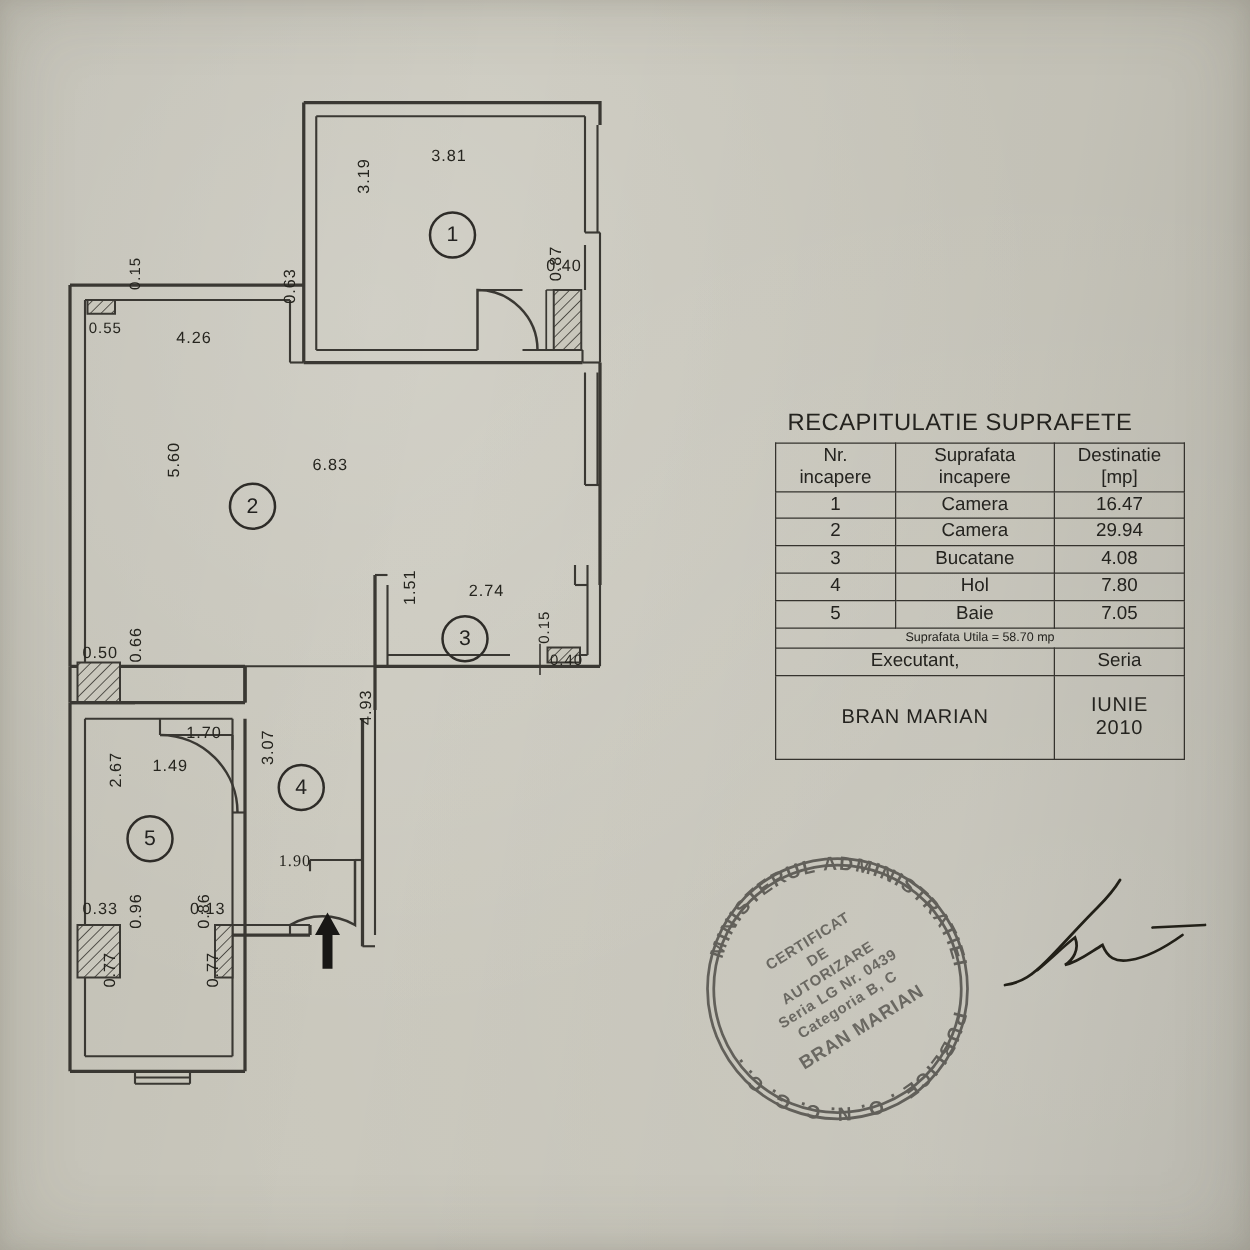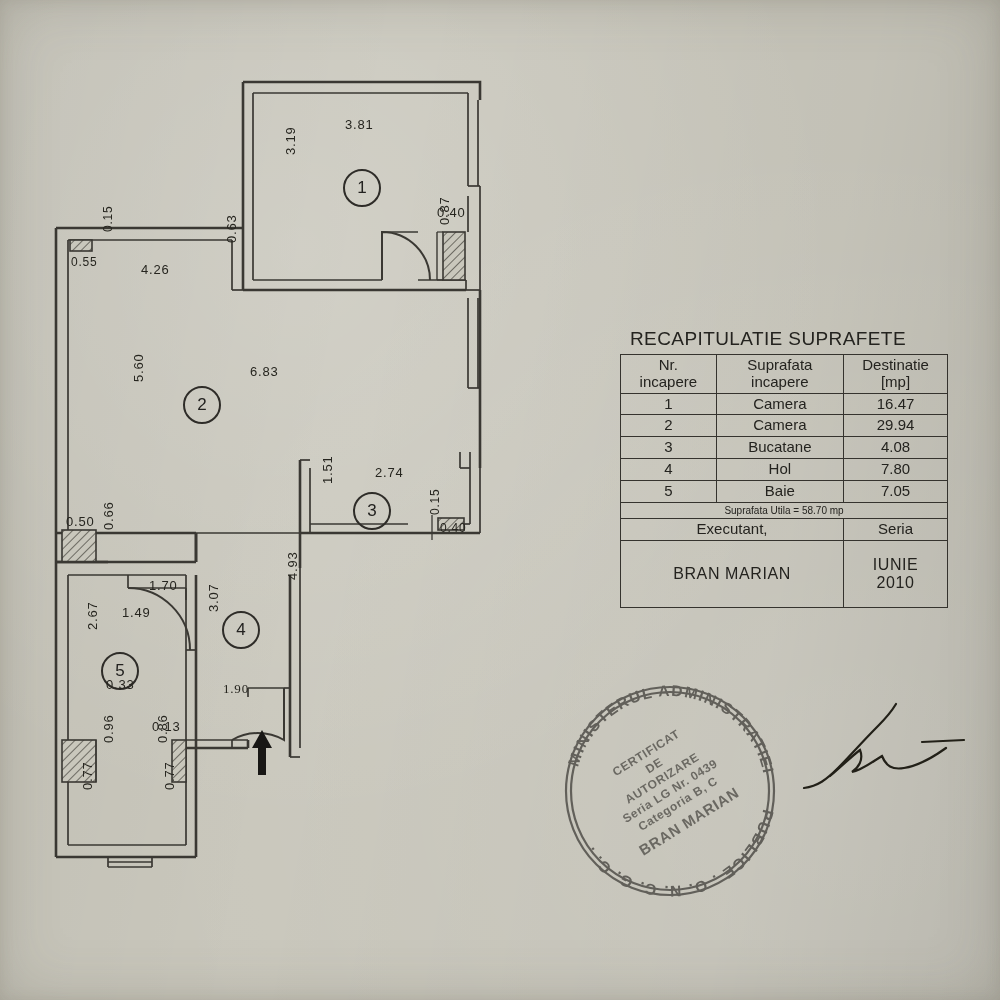--- a/index.html
+++ b/index.html
@@ -346,21 +346,21 @@
   <div class="dim v" style="left:320px; top:484px; transform:rotate(-90deg); transform-origin:left top;">1.51</div>
   <div class="dim v" style="left:428px; top:515px; transform:rotate(-90deg); transform-origin:left top; font-size:12px;">0.15</div>
   <div class="dim" style="left:440px; top:521px; font-size:12px;">0.40</div>
 
   <div class="dim v" style="left:285px; top:580px; transform:rotate(-90deg); transform-origin:left top;">4.93</div>
   <div class="dim v" style="left:206px; top:612px; transform:rotate(-90deg); transform-origin:left top;">3.07</div>
   <div class="dim" style="left:223px; top:681px;font-family:Liberation Serif, serif;">1.90</div>
 
   <div class="dim" style="left:125px; top:578px;margin-left:24px;">1.70</div>
   <div class="dim v" style="left:85px; top:630px; transform:rotate(-90deg); transform-origin:left top;">2.67</div>
-  <div class="dim" style="left:66px; top:677px;margin-left:40px;">0.33</div>
+  <div class="dim" style="left:66px; top:719px;">0.33</div>
   <div class="dim v" style="left:101px; top:743px; transform:rotate(-90deg); transform-origin:left top;">0.96</div>
   <div class="dim v" style="left:80px; top:790px; transform:rotate(-90deg); transform-origin:left top;">0.77</div>
   <div class="dim" style="left:152px; top:719px;">0.13</div>
   <div class="dim v" style="left:155px; top:743px; transform:rotate(-90deg); transform-origin:left top;">0.86</div>
   <div class="dim v" style="left:162px; top:790px; transform:rotate(-90deg); transform-origin:left top;">0.77</div>
 
   <div id="recap-title">RECAPITULATIE SUPRAFETE</div>
 
   <div id="recap">
     <table class="recap-t">

